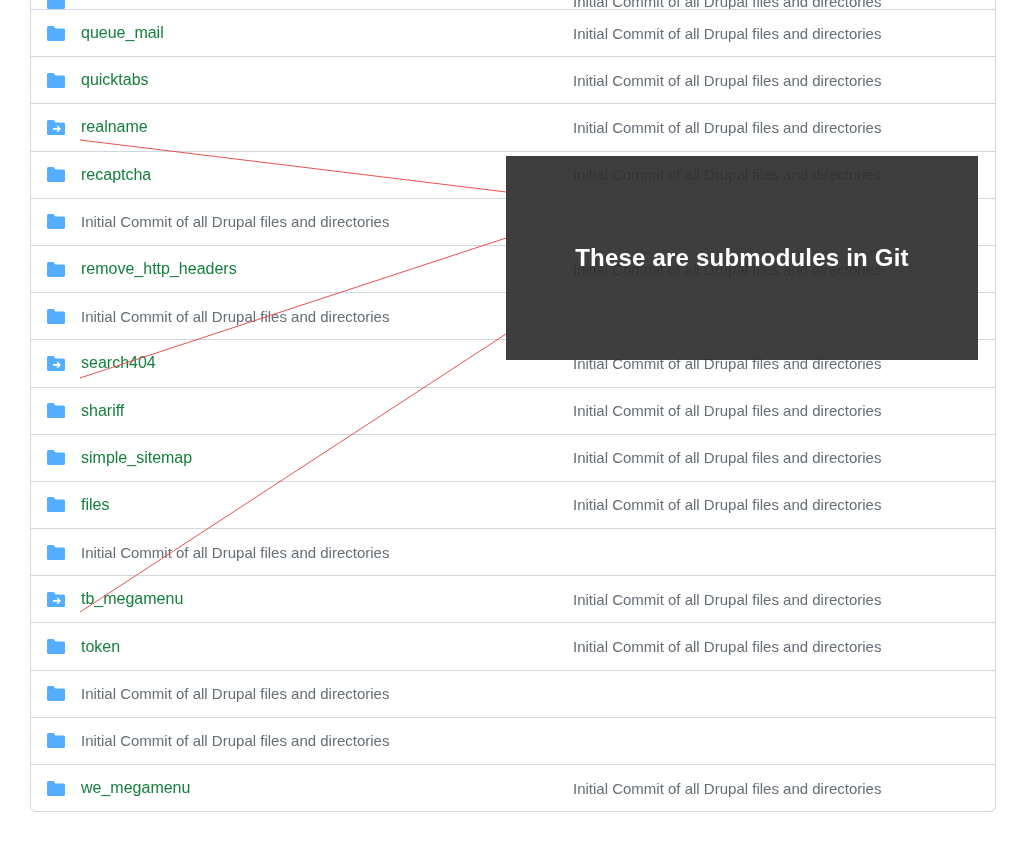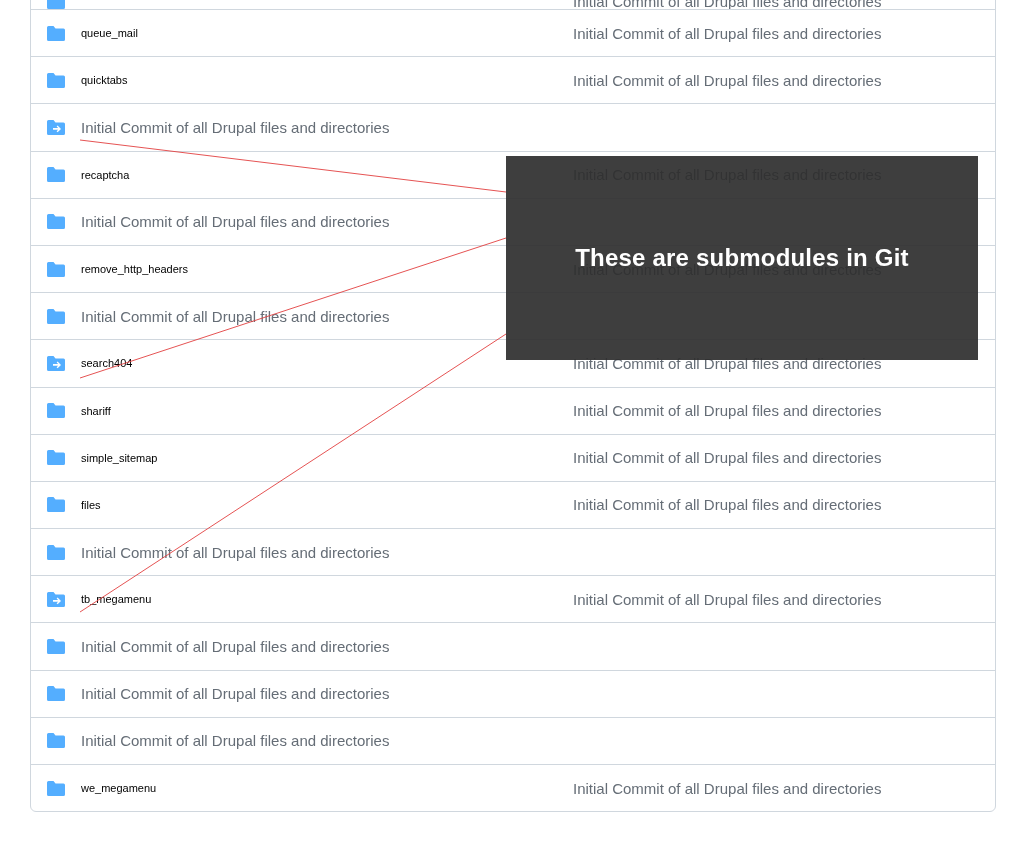--- a/index.html
+++ b/index.html
@@ -26,22 +26,22 @@
     padding: 0 16px;
   }
   .row:first-child { border-top: none; }
   .icon {
     width: 18px;
     height: 15px;
     margin-right: 16px;
     flex-shrink: 0;
   }
   .name {
-    color: #000000;
-    font-size: 11px;
+    color: #15803d;
+    font-size: 16px;
     font-weight: 400;
     flex: 0 0 492px;
   }
   .msg {
     color: #656d76;
     font-size: 15px;
     font-weight: 400;
     white-space: nowrap;
   }
 
@@ -101,20 +101,21 @@
         <path fill="#54aeff" d="M1.5 0h5l2 2.5h8A1.5 1.5 0 0 1 18 4v9.5A1.5 1.5 0 0 1 16.5 15h-15A1.5 1.5 0 0 1 0 13.5v-12A1.5 1.5 0 0 1 1.5 0z"></path>
       </svg>
       <a class="name">quicktabs</a>
       <a class="msg">Initial Commit of all Drupal files and directories</a>
     </div>
     <div class="row">
       <svg class="icon" viewBox="0 0 18 15">
         <path fill="#54aeff" d="M1.5 0h5l2 2.5h8A1.5 1.5 0 0 1 18 4v9.5A1.5 1.5 0 0 1 16.5 15h-15A1.5 1.5 0 0 1 0 13.5v-12A1.5 1.5 0 0 1 1.5 0z"></path>
         <path fill="#ffffff" d="M6 8.1h5.2L9.6 6.5l1-1L14 8.9l-3.4 3.4-1-1 1.6-1.6H6z"></path>
       </svg>
+      <a class="name">realname</a>
       <a class="msg">Initial Commit of all Drupal files and directories</a>
     </div>
     <div class="row">
       <svg class="icon" viewBox="0 0 18 15">
         <path fill="#54aeff" d="M1.5 0h5l2 2.5h8A1.5 1.5 0 0 1 18 4v9.5A1.5 1.5 0 0 1 16.5 15h-15A1.5 1.5 0 0 1 0 13.5v-12A1.5 1.5 0 0 1 1.5 0z"></path>
       </svg>
       <a class="name">recaptcha</a>
       <a class="msg">Initial Commit of all Drupal files and directories</a>
     </div>
     <div class="row">
@@ -176,20 +177,21 @@
         <path fill="#54aeff" d="M1.5 0h5l2 2.5h8A1.5 1.5 0 0 1 18 4v9.5A1.5 1.5 0 0 1 16.5 15h-15A1.5 1.5 0 0 1 0 13.5v-12A1.5 1.5 0 0 1 1.5 0z"></path>
         <path fill="#ffffff" d="M6 8.1h5.2L9.6 6.5l1-1L14 8.9l-3.4 3.4-1-1 1.6-1.6H6z"></path>
       </svg>
       <a class="name">tb_megamenu</a>
       <a class="msg">Initial Commit of all Drupal files and directories</a>
     </div>
     <div class="row">
       <svg class="icon" viewBox="0 0 18 15">
         <path fill="#54aeff" d="M1.5 0h5l2 2.5h8A1.5 1.5 0 0 1 18 4v9.5A1.5 1.5 0 0 1 16.5 15h-15A1.5 1.5 0 0 1 0 13.5v-12A1.5 1.5 0 0 1 1.5 0z"></path>
       </svg>
+      <a class="name">token</a>
       <a class="msg">Initial Commit of all Drupal files and directories</a>
     </div>
     <div class="row">
       <svg class="icon" viewBox="0 0 18 15">
         <path fill="#54aeff" d="M1.5 0h5l2 2.5h8A1.5 1.5 0 0 1 18 4v9.5A1.5 1.5 0 0 1 16.5 15h-15A1.5 1.5 0 0 1 0 13.5v-12A1.5 1.5 0 0 1 1.5 0z"></path>
       </svg>
       <a class="msg">Initial Commit of all Drupal files and directories</a>
     </div>
     <div class="row">
       <svg class="icon" viewBox="0 0 18 15">

